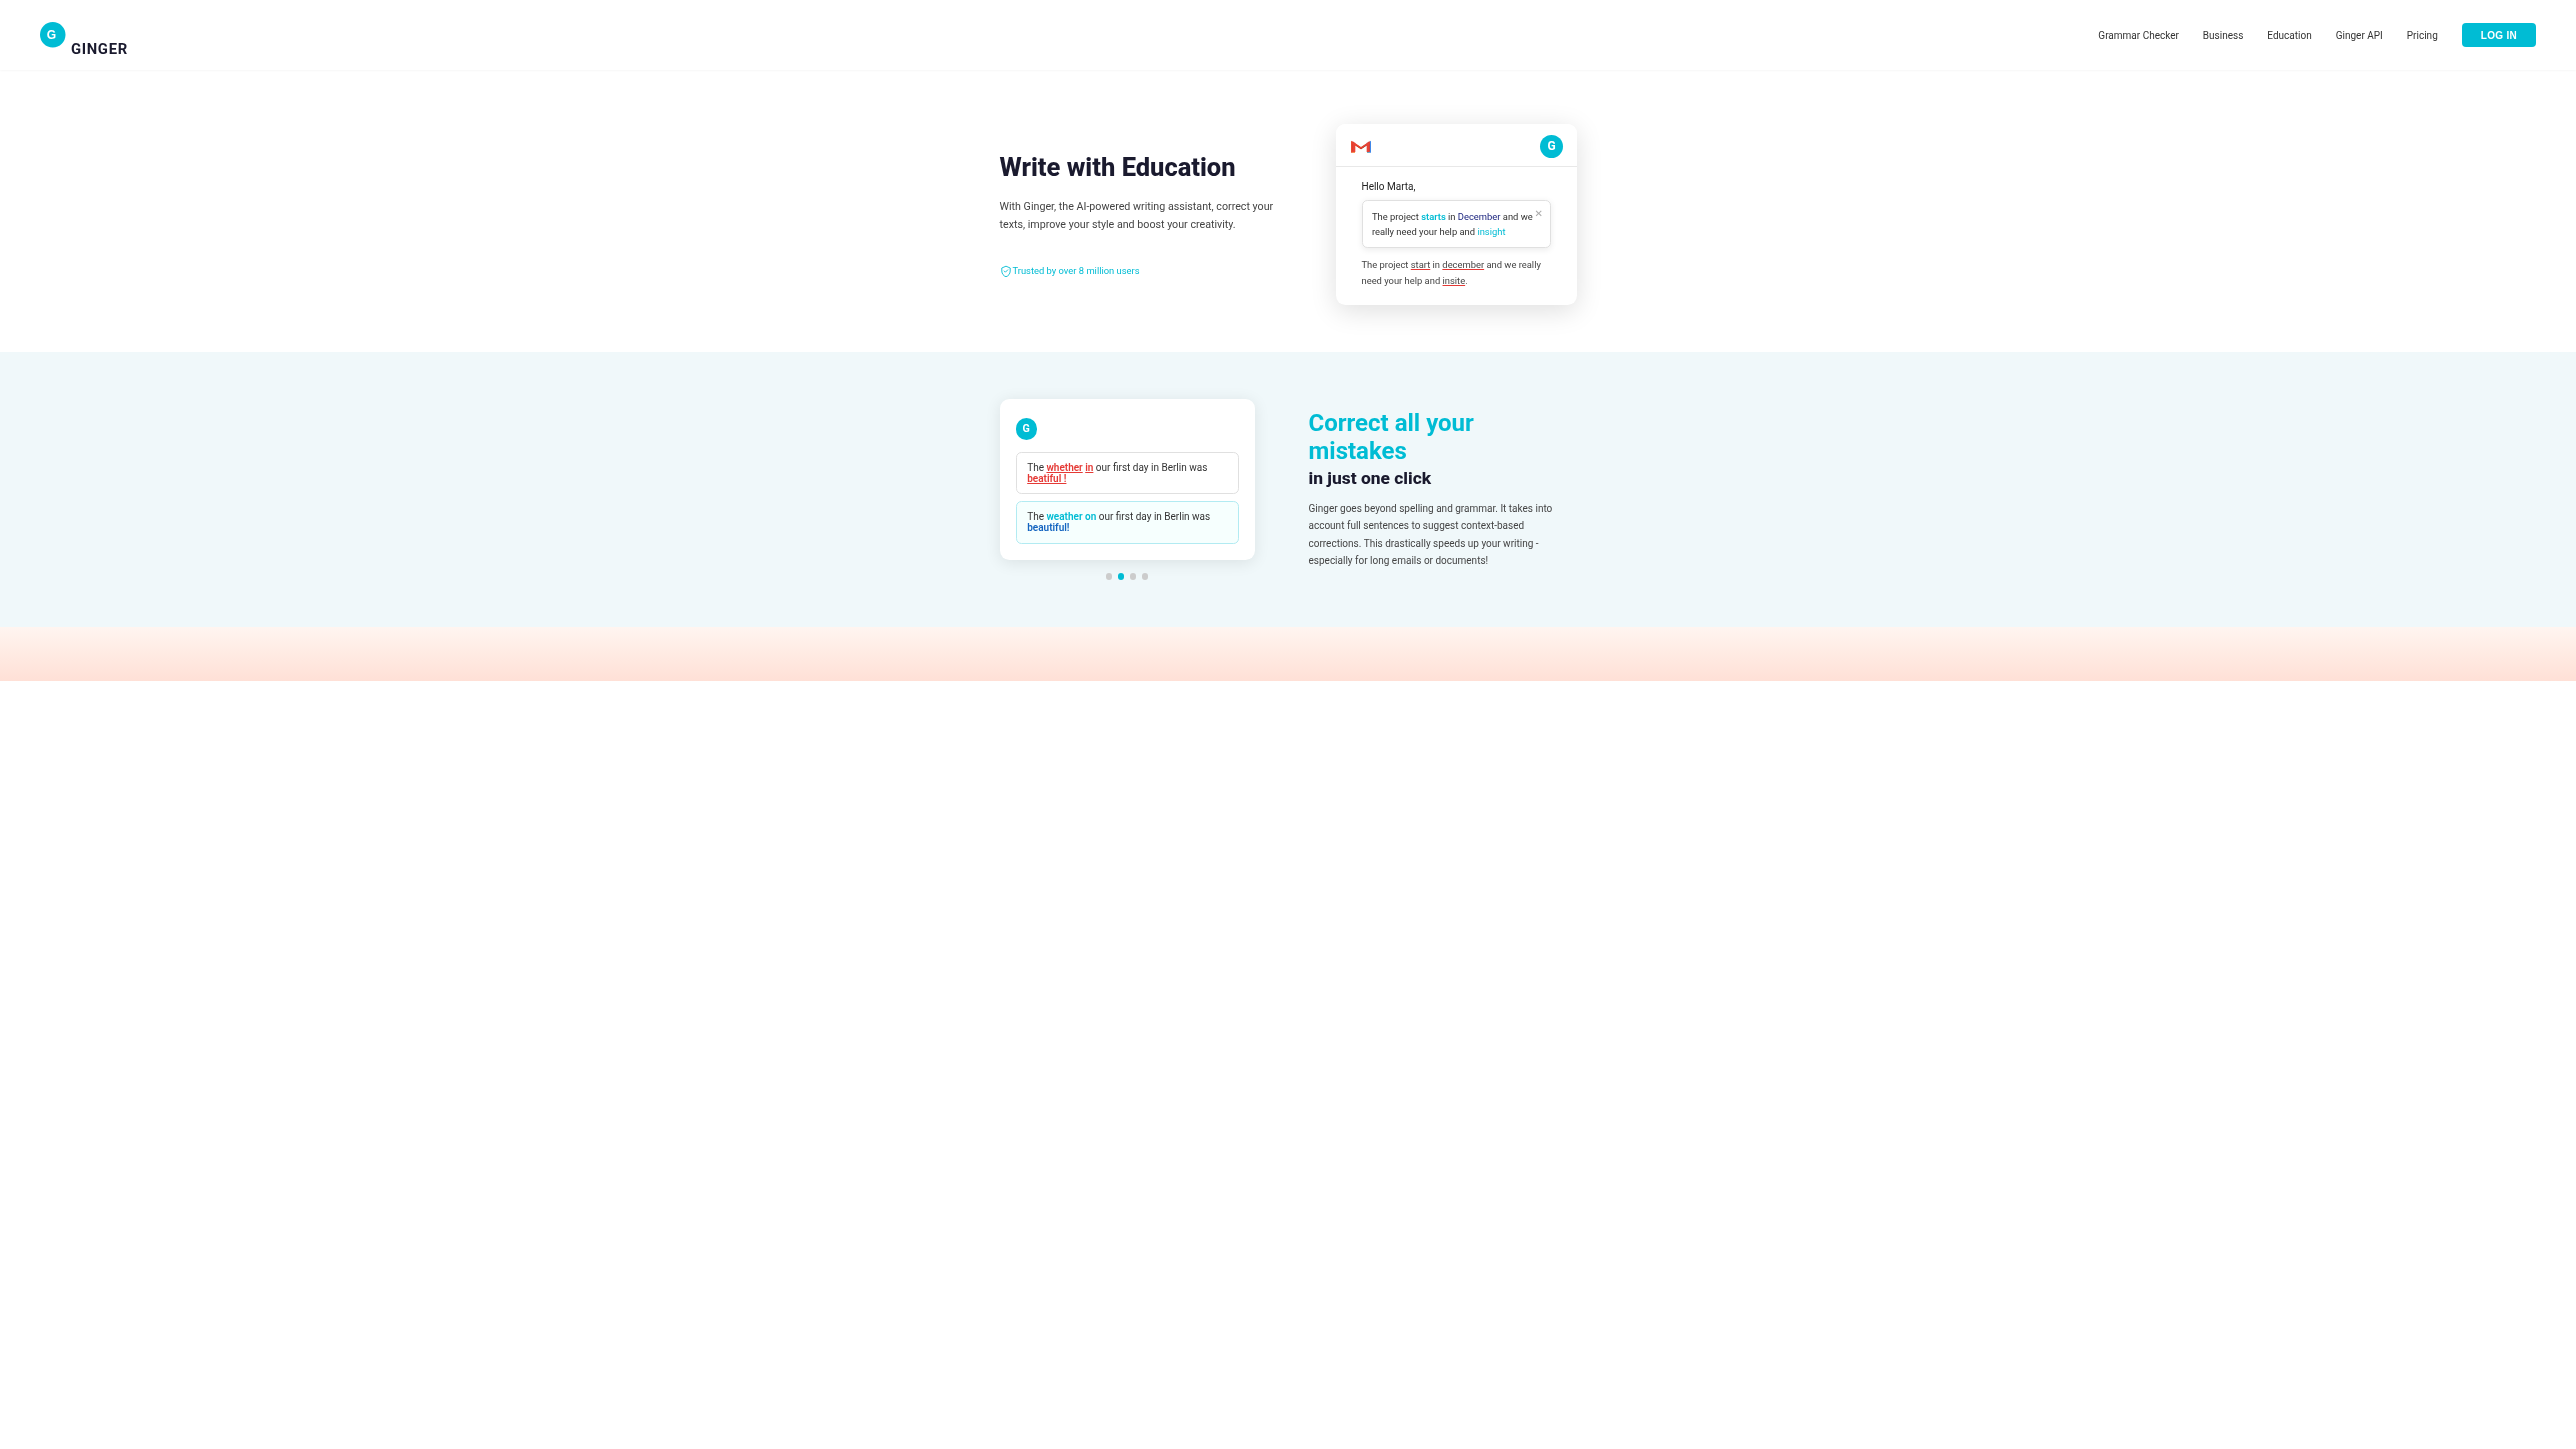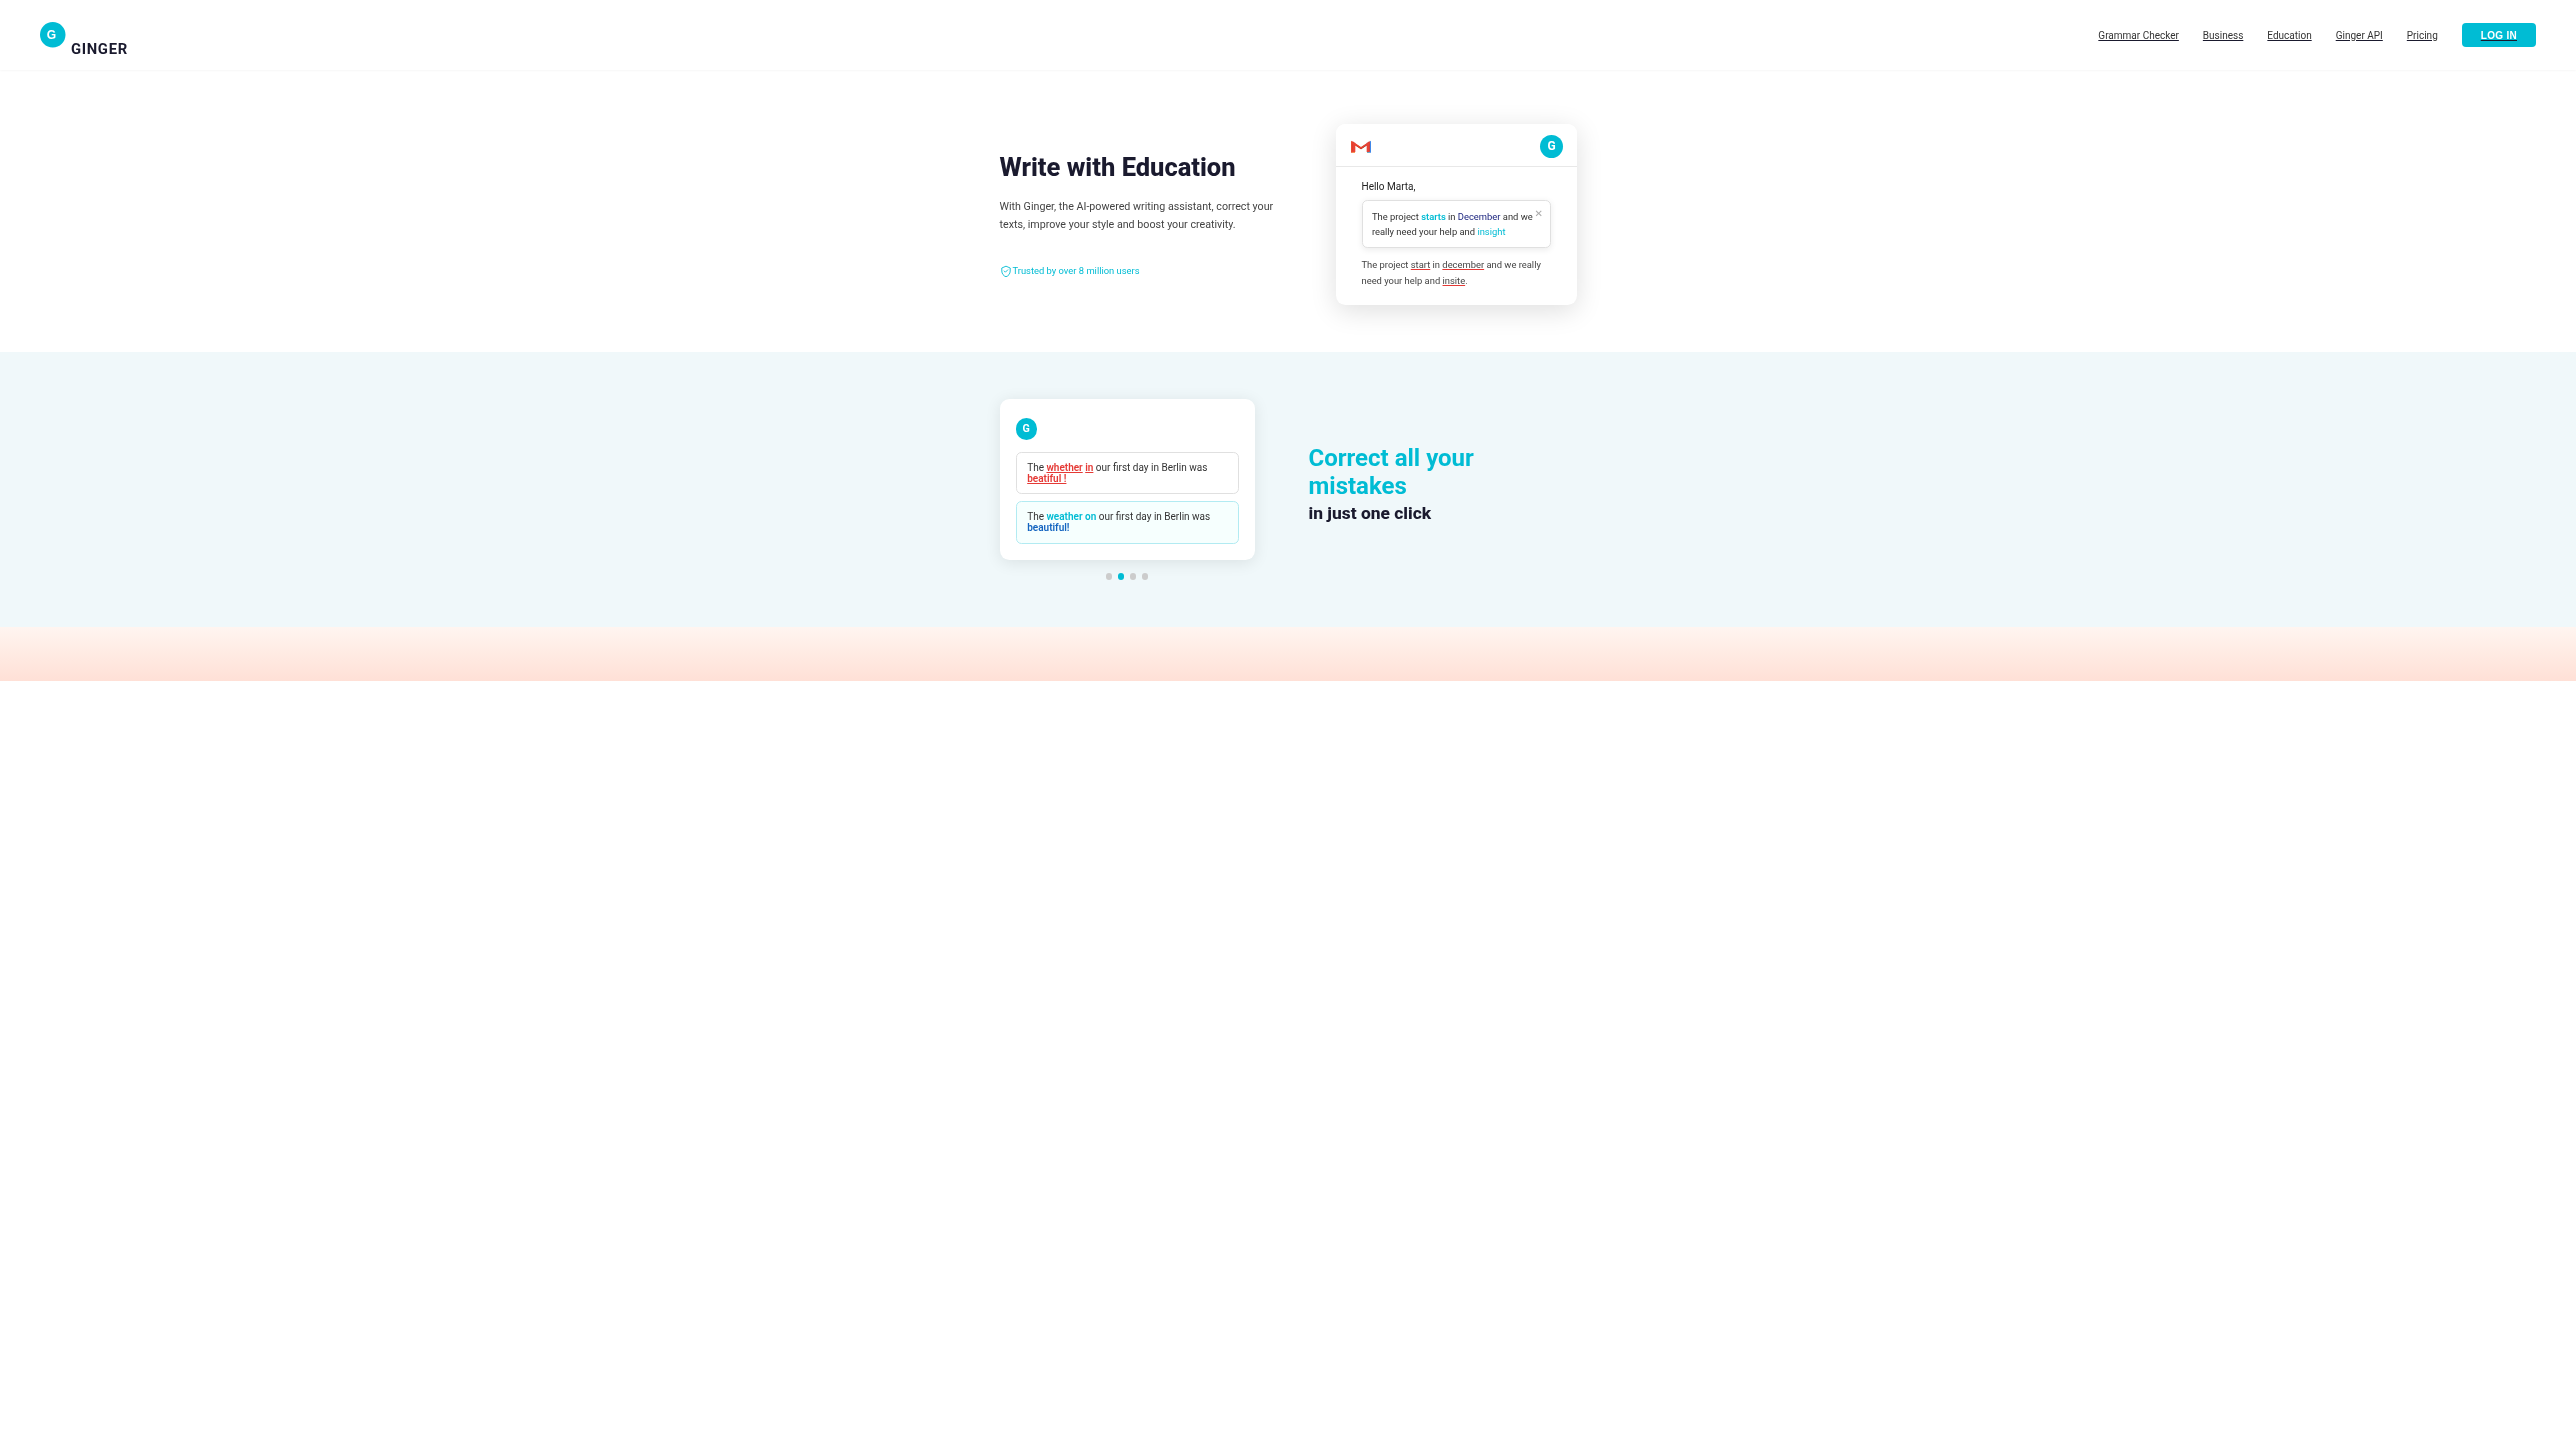--- a/index.html
+++ b/index.html
@@ -31,21 +31,20 @@
       font-weight: 700;
       color: #1a1a2e;
       letter-spacing: 0.7px;
       text-transform: uppercase;
       margin-top: 28px;
     }
     .nav-links {
       display: flex;
       align-items: center;
       gap: 24px;
-      text-decoration: underline;
     }
     .nav-link {
       font-size: 10px;
       color: #333;
       text-decoration: none;
       cursor: pointer;
     }
     .login-btn {
       background: #00bcd4;
       color: #fff;
@@ -373,17 +372,18 @@
       <div class="dot"></div>
       <div class="dot active"></div>
       <div class="dot"></div>
       <div class="dot"></div>
     </div>
   </div>
 
   <div class="section2-text">
     <div class="section2-title-teal">Correct all your mistakes</div>
     <div class="section2-title-bold">in just one click</div>
+    <p class="section2-desc">Ginger goes beyond spelling and grammar. It takes into account full sentences to suggest context-based corrections. This drastically speeds up your writing - especially for long emails or documents!</p>
   </div>
 </section>
 
 <section class="section3"></section>
 
 
 </body></html>

